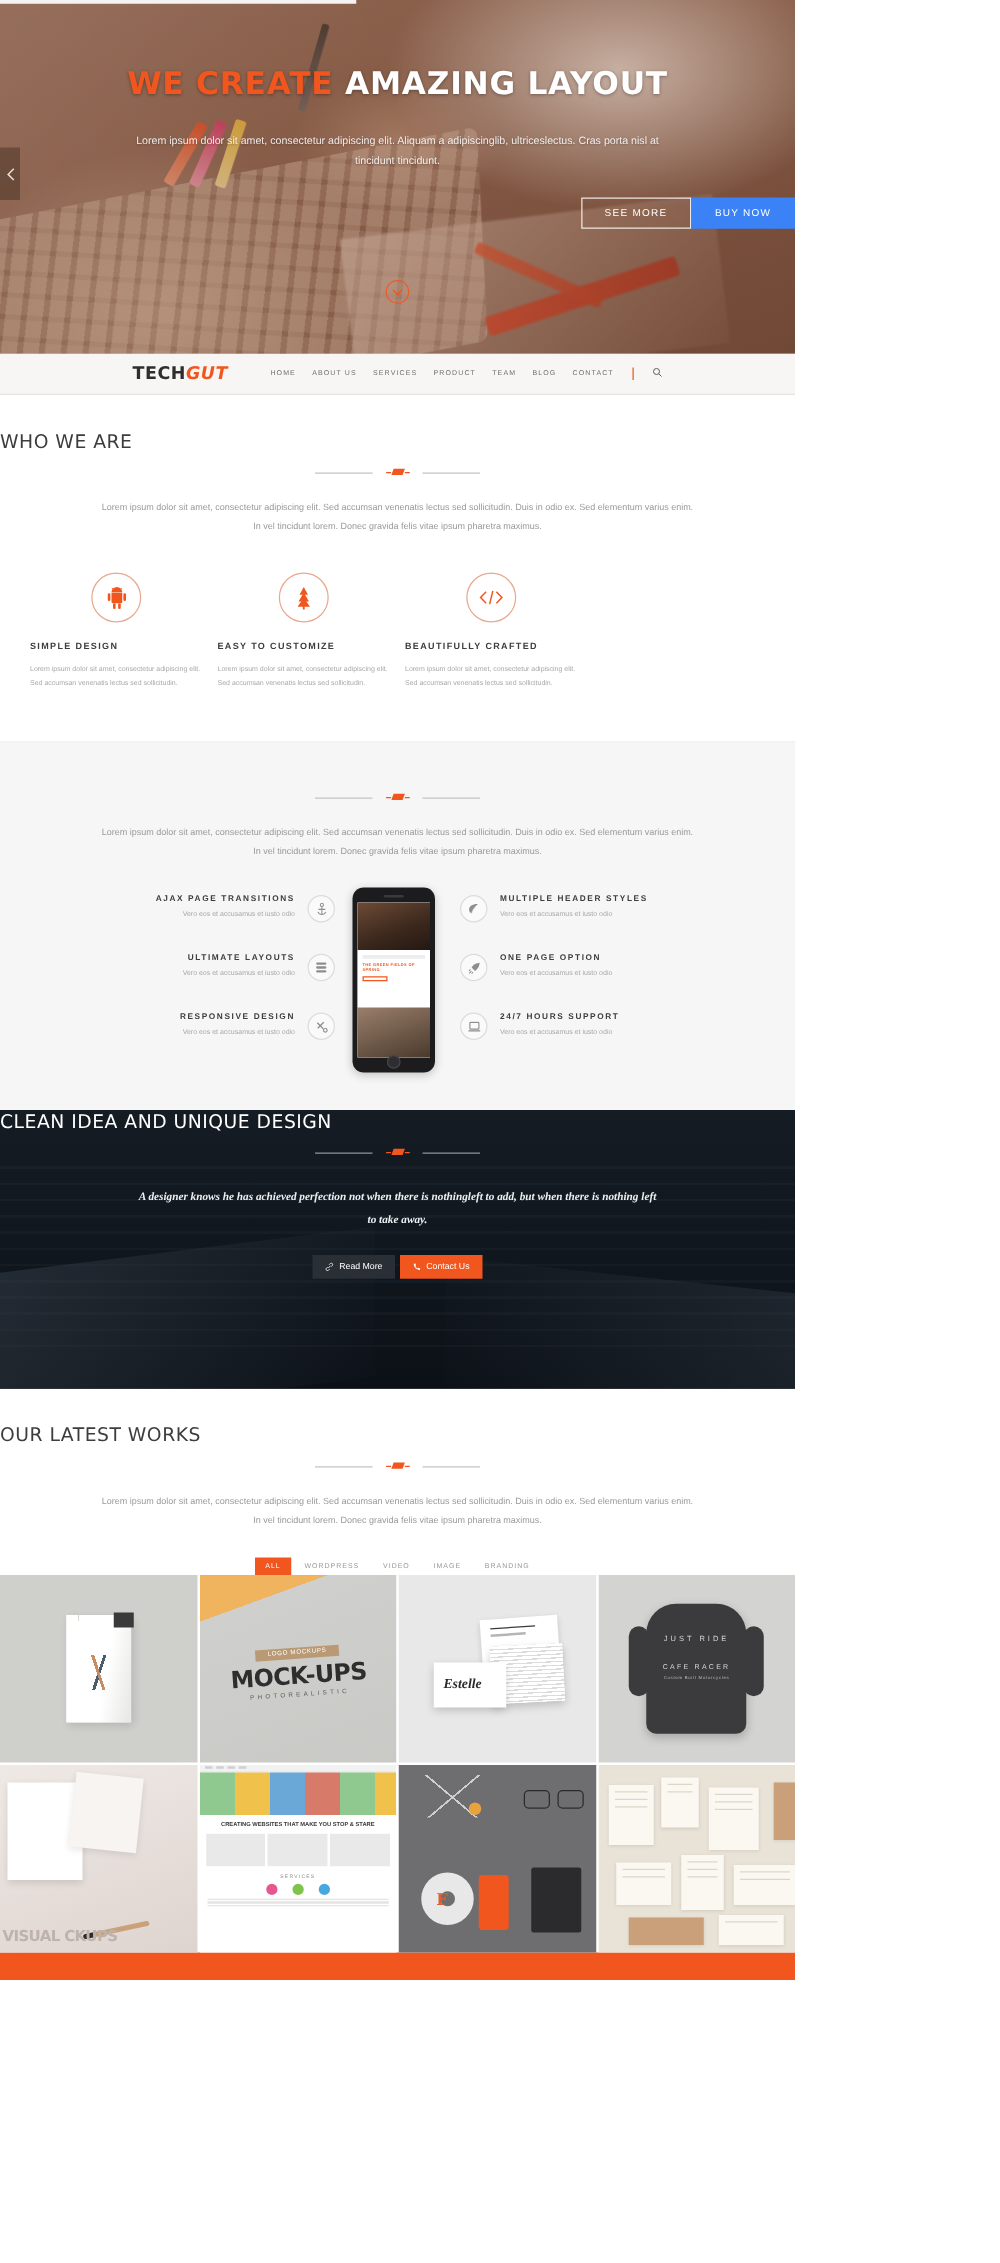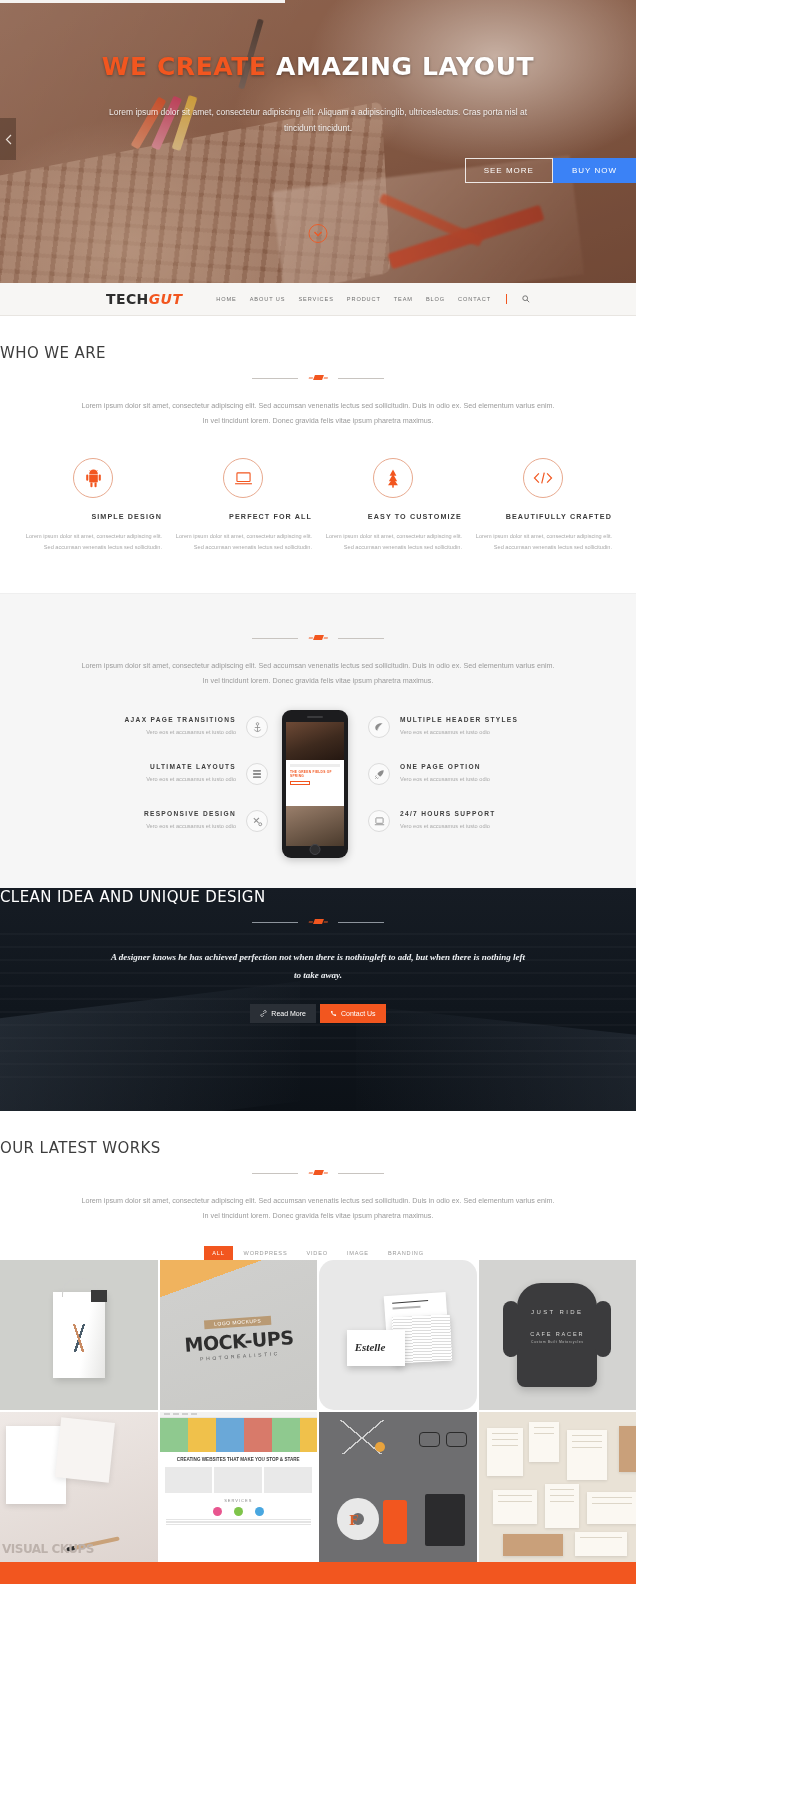--- a/index.html
+++ b/index.html
@@ -208,21 +208,21 @@
   }
 
   
   .who { background: #ffffff; padding-bottom: 40px; }
   .features {
     margin: 30px auto 0;
     width: 600px;
     display: grid; grid-template-columns: repeat(4, 1fr);
     column-gap: 0;
   }
-  .feature { text-align: right; padding: 0 6px; }
+  .feature { text-align: left; padding: 0 6px; }
   .f-circle {
     width: 40px; height: 40px; margin: 0 auto;
     border: 1px solid #e8a98e; border-radius: 50%;
     display: flex; align-items: center; justify-content: center;
     color: #f2561f;
   }
   .f-title {
     margin-top: 14px;
     font-size: 7.2px; font-weight: 700; letter-spacing: 1.1px;
     color: #3d3d3d;
@@ -367,21 +367,21 @@
      linear-gradient(72deg, transparent 46%, #c98b63 46%, #c98b63 52%, transparent 52%),
      linear-gradient(-72deg, transparent 46%, #4a5d6b 46%, #4a5d6b 52%, transparent 52%);
   }
 
   .t-mock { background: linear-gradient(160deg,#f0b35e 0%, #f0b35e 18%, #cfcfcd 18%, #c9c9c6 100%); display:flex; align-items:center; justify-content:center; }
   .mock-inner { text-align:center; transform: rotate(-4deg); }
   .mock-rib { font-size: 5px; color:#fff; background:#b99a74; padding:1.5px 10px; display:inline-block; letter-spacing:.5px; }
   .mock-t { font-family:"DejaVu Sans", sans-serif; font-size: 19px; font-weight:700; color:#2e2e2e; letter-spacing:-.5px; margin-top:2px; }
   .mock-s { font-size: 5px; letter-spacing: 2.6px; color:#5a5a5a; margin-top:1px; }
 
-  .t-cards { background: #e8e8e8; display:flex; align-items:center; justify-content:center;border-radius:15px; }
+  .t-cards { background: #e8e8e8; display:flex; align-items:center; justify-content:center; }
   .cardstack { position: relative; width: 110px; height: 90px; }
   .cs1 { position:absolute; right:6px; top:4px; width:62px; height:40px; background:#fff; box-shadow:0 2px 5px rgba(0,0,0,.15); transform: rotate(-4deg); }
   .cs2 { position:absolute; right:2px; top:26px; width:58px; height:46px; background: repeating-linear-gradient(180deg,#fff 0 2px,#dcdcdc 2px 3px); box-shadow:0 3px 7px rgba(0,0,0,.18); transform: rotate(-3deg); }
   .cs3 { position:absolute; left:4px; top:40px; width:58px; height:36px; background:#fff; box-shadow:0 3px 7px rgba(0,0,0,.2); }
   .cs3 span { display:block; margin:11px 0 0 8px; font-family:"Liberation Serif", serif; font-style:italic; font-weight:700; font-size:11px; color:#2b2b2b; }
   .cs1 i { display:block; margin:7px 0 0 8px; height:1.4px; width:36px; background:#3a3a3a; }
   .cs1 i+i { width:28px; background:#b5b5b5; margin-top:4px; }
 
   .t-hood { background: #d3d3d1; display:flex; align-items:center; justify-content:center; }
   .hoodie { width: 80px; height: 104px; background:#3b3b3d; border-radius: 24px 24px 8px 8px; position:relative; box-shadow: 0 3px 8px rgba(0,0,0,.2); }
@@ -527,30 +527,20 @@
             <rect x="9.5" y="13.6" width="2.1" height="4.6" rx="1"></rect>
             <path d="M4.2 4.9a4.3 4.3 0 0 1 8.6 0z"></path>
             <path d="M4.6 1.3 L5.9 3.1" stroke="#f2561f" stroke-width="0.7"></path>
             <path d="M12.4 1.3 L11.1 3.1" stroke="#f2561f" stroke-width="0.7"></path>
           </svg>
         </div>
         <div class="f-title">SIMPLE DESIGN</div>
         <div class="f-desc">Lorem ipsum dolor sit amet, consectetur adipiscing elit. Sed accumsan venenatis lectus sed sollicitudin.</div>
       </div>
 
-      <div class="feature">
-        <div class="f-circle">
-          <svg width="19" height="15" viewBox="0 0 20 16">
-            <rect x="3" y="2" width="14" height="9.2" rx="0.8" stroke="#f2561f" stroke-width="1.2" fill="none"></rect>
-            <path d="M1 13.6h18" stroke="#f2561f" stroke-width="1.2"></path>
-          </svg>
-        </div>
-        <div class="f-title">PERFECT FOR ALL</div>
-        <div class="f-desc">Lorem ipsum dolor sit amet, consectetur adipiscing elit. Sed accumsan venenatis lectus sed sollicitudin.</div>
-      </div>
 
       <div class="feature">
         <div class="f-circle">
           <svg width="14" height="19" viewBox="0 0 14 20" fill="#f2561f">
             <path d="M7 0.6 L10.6 7.2 H3.4z"></path>
             <path d="M7 5.2 L11.4 12.8 H2.6z"></path>
             <path d="M7 9.6 L12.2 17.2 H1.8z"></path>
             <rect x="6.2" y="16.4" width="1.6" height="3.2"></rect>
           </svg>
         </div>

